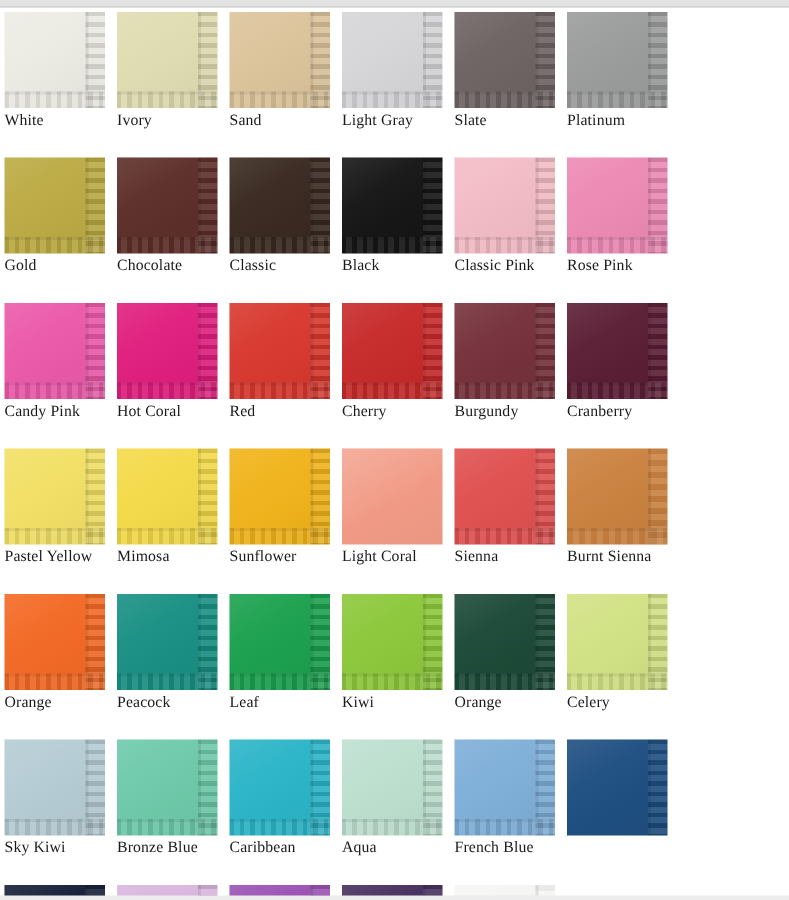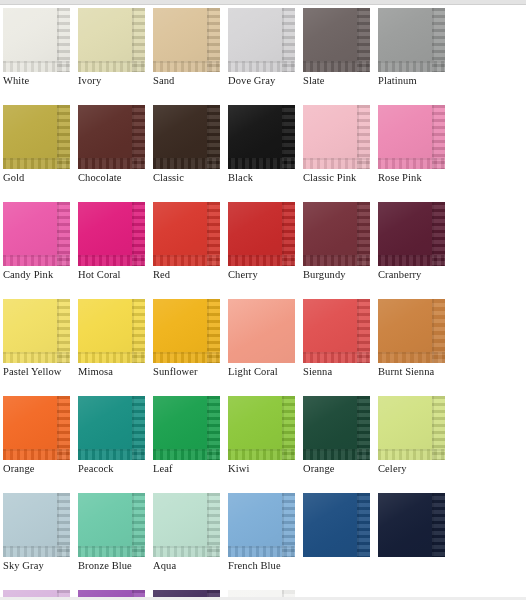--- a/index.html
+++ b/index.html
@@ -174,21 +174,21 @@
         <div class="hem-bottom"></div>
       </div>
       <span class="swatch-label">Sand</span>
     </div>
     <div class="swatch-cell">
       <div class="swatch-chip folded" style="background-color: rgb(214, 213, 215);">
         <div class="sheen"></div>
         <div class="fold-right"></div>
         <div class="hem-bottom"></div>
       </div>
-      <span class="swatch-label">Dove Gray</span>
+      <span class="swatch-label">Light Gray</span>
     </div>
     <div class="swatch-cell">
       <div class="swatch-chip folded" style="background-color: rgb(110, 100, 99);">
         <div class="sheen"></div>
         <div class="fold-right"></div>
         <div class="hem-bottom"></div>
       </div>
       <span class="swatch-label">Slate</span>
     </div>
     <div class="swatch-cell">
@@ -388,29 +388,37 @@
         <div class="hem-bottom"></div>
       </div>
       <span class="swatch-label">Celery</span>
     </div>
     <div class="swatch-cell">
       <div class="swatch-chip folded" style="background-color: rgb(182, 204, 212);">
         <div class="sheen"></div>
         <div class="fold-right"></div>
         <div class="hem-bottom"></div>
       </div>
-      <span class="swatch-label">Sky Gray</span>
+      <span class="swatch-label">Sky Kiwi</span>
     </div>
     <div class="swatch-cell">
       <div class="swatch-chip folded" style="background-color: rgb(110, 202, 170);">
         <div class="sheen"></div>
         <div class="fold-right"></div>
         <div class="hem-bottom"></div>
       </div>
       <span class="swatch-label">Bronze Blue</span>
+    </div>
+    <div class="swatch-cell">
+      <div class="swatch-chip folded" style="background-color: rgb(44, 181, 200);">
+        <div class="sheen"></div>
+        <div class="fold-right"></div>
+        <div class="hem-bottom"></div>
+      </div>
+      <span class="swatch-label">Caribbean</span>
     </div>
     <div class="swatch-cell">
       <div class="swatch-chip folded" style="background-color: rgb(189, 224, 207);">
         <div class="sheen"></div>
         <div class="fold-right"></div>
         <div class="hem-bottom"></div>
       </div>
       <span class="swatch-label">Aqua</span>
     </div>
     <div class="swatch-cell">

